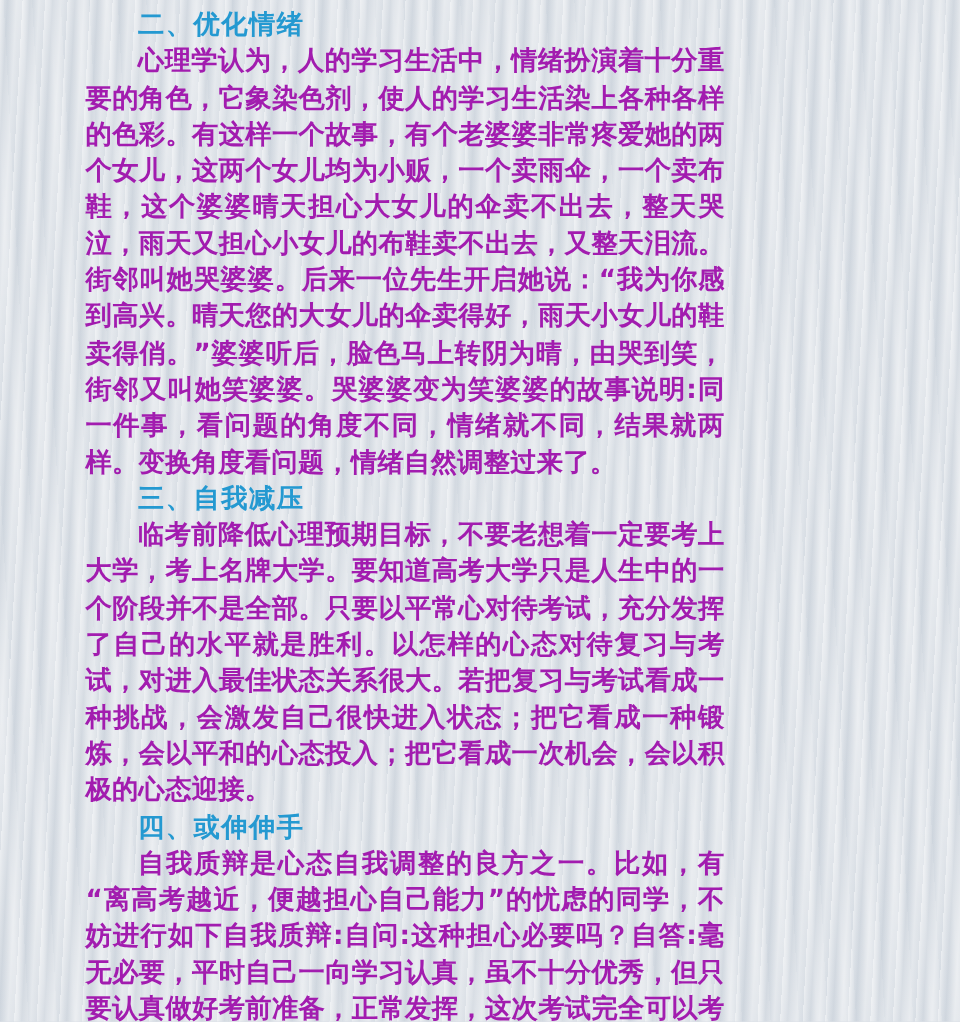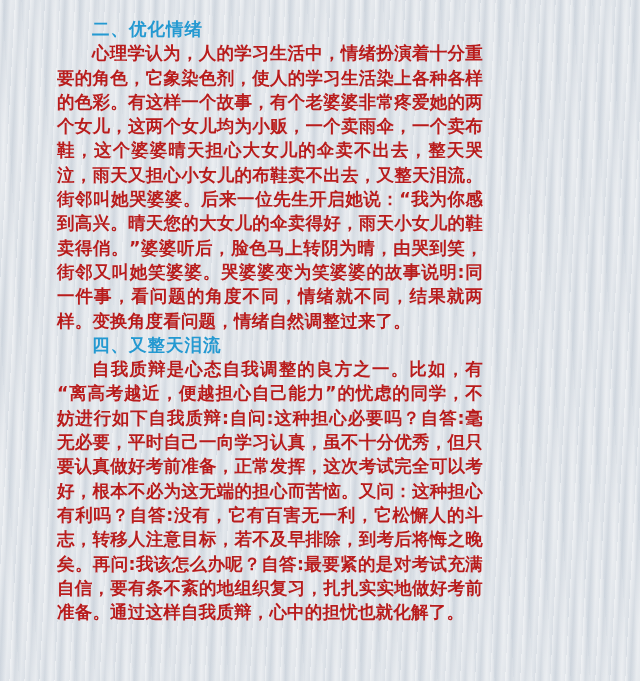--- a/index.html
+++ b/index.html
@@ -24,54 +24,58 @@
         rgba(170,185,200,0.10) 0px,
         rgba(255,255,255,0.00) 7px,
         rgba(255,255,255,0.22) 12px,
         rgba(255,255,255,0.00) 19px);
     font-family: "DejaVu Sans", sans-serif;
   }
   .page {
     box-sizing: border-box;
     width: 532px;
     height: 681px;
-    padding: 17px 49px 0 57px;
+    padding: 5px 49px 0 57px;
   }
   .section-heading {
     margin: 0;
     padding: 0;
     font-size: 17.5px;
     line-height: 24.3px;
     font-weight: 600;
     color: #2499d1;
     text-indent: 2em;
     letter-spacing: 1px;
   }
   .body-paragraph {
     margin: 0;
     padding: 0;
     font-size: 17.5px;
     line-height: 24.3px;
     font-weight: 600;
-    color: #b91c1c;
+    color: #a21caf;
     text-align: justify;
     text-indent: 2em;
     letter-spacing: 0.2px;
     word-break: break-all;
   }
 </style>
 </head>
 <body>
 
 <div class="page">
 
   <section>
     <h2 class="section-heading">二、优化情绪</h2>
     <p class="body-paragraph">心理学认为，人的学习生活中，情绪扮演着十分重要的角色，它象染色剂，使人的学习生活染上各种各样的色彩。有这样一个故事，有个老婆婆非常疼爱她的两个女儿，这两个女儿均为小贩，一个卖雨伞，一个卖布鞋，这个婆婆晴天担心大女儿的伞卖不出去，整天哭泣，雨天又担心小女儿的布鞋卖不出去，又整天泪流。街邻叫她哭婆婆。后来一位先生开启她说：“我为你感到高兴。晴天您的大女儿的伞卖得好，雨天小女儿的鞋卖得俏。”婆婆听后，脸色马上转阴为晴，由哭到笑，街邻又叫她笑婆婆。哭婆婆变为笑婆婆的故事说明:同一件事，看问题的角度不同，情绪就不同，结果就两样。变换角度看问题，情绪自然调整过来了。</p>
   </section>
 
+  <section>
+    <h2 class="section-heading">三、自我减压</h2>
+    <p class="body-paragraph">临考前降低心理预期目标，不要老想着一定要考上大学，考上名牌大学。要知道高考大学只是人生中的一个阶段并不是全部。只要以平常心对待考试，充分发挥了自己的水平就是胜利。以怎样的心态对待复习与考试，对进入最佳状态关系很大。若把复习与考试看成一种挑战，会激发自己很快进入状态；把它看成一种锻炼，会以平和的心态投入；把它看成一次机会，会以积极的心态迎接。</p>
+  </section>
 
   <section>
-    <h2 class="section-heading">四、又整天泪流</h2>
+    <h2 class="section-heading">四、或伸伸手</h2>
     <p class="body-paragraph">自我质辩是心态自我调整的良方之一。比如，有“离高考越近，便越担心自己能力”的忧虑的同学，不妨进行如下自我质辩:自问:这种担心必要吗？自答:毫无必要，平时自己一向学习认真，虽不十分优秀，但只要认真做好考前准备，正常发挥，这次考试完全可以考好，根本不必为这无端的担心而苦恼。又问：这种担心有利吗？自答:没有，它有百害无一利，它松懈人的斗志，转移人注意目标，若不及早排除，到考后将悔之晚矣。再问:我该怎么办呢？自答:最要紧的是对考试充满自信，要有条不紊的地组织复习，扎扎实实地做好考前准备。通过这样自我质辩，心中的担忧也就化解了。</p>
   </section>
 
 </div>
 
 </body></html>

